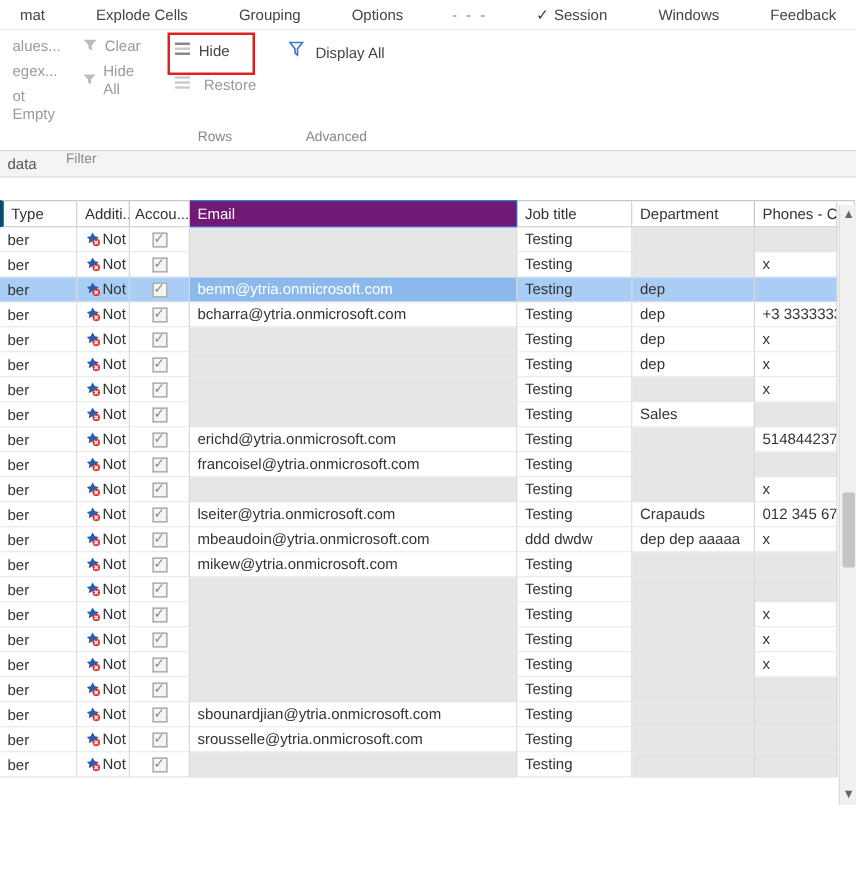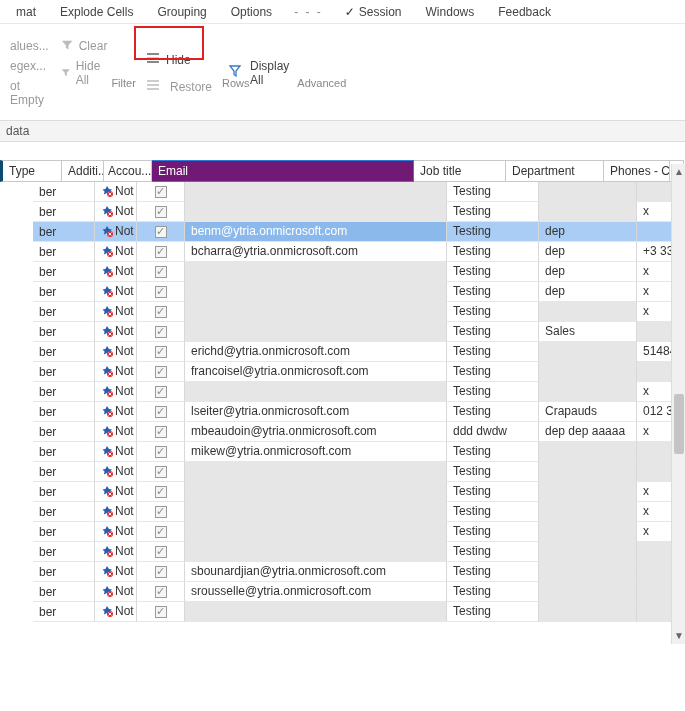--- a/index.html
+++ b/index.html
@@ -1,26 +1,26 @@
 <!DOCTYPE html>
 <html><head>
 <meta charset="utf-8">
 <style>
 * { margin: 0; padding: 0; box-sizing: border-box; font-family: "Segoe UI", Tahoma, sans-serif; font-size: 12px; }
 html, body { width: 685px; height: 711px; overflow: hidden; background: #fff; color: #333; }
 
 
-.menubar { display: flex; align-items: center; height: 24px; padding: 0 4px; gap: 0; border-bottom: 1px solid #e8e8e8; }
+.menubar { display: flex; align-items: center; height: 24px; padding: 0 4px; gap: 0; border-bottom: 1px solid #e8e8e8; justify-content: space-between; }
 .menubar .menu-item { padding: 3px 12px; color: #444; cursor: default; }
 .menubar .menu-item.checked::before { content: "✓"; margin-right: 4px; color: #333; }
 .menubar .spacer-dashes { color: #888; letter-spacing: 2px; padding: 0 10px; }
 
 
 .ribbon { display: flex; height: 96px; position: relative; }
-.ribbon-group { display: flex; align-items: center; justify-content: space-between; padding: 4px 6px 2px 6px; }
+.ribbon-group { display: flex; flex-direction: column; align-items: center; justify-content: space-between; padding: 4px 6px 2px 6px; }
 .ribbon-group .label { font-size: 11px; color: #888; padding: 3px 0 2px 0; margin-top: 18px; }
 .filter-btns { display: flex; flex-direction: column; gap: 2px; align-items: flex-start; }
 .filter-left { display: flex; flex-direction: column; gap: 2px; margin-right: 4px; }
 .filter-wrap { display: flex; }
 .small-btn { display: flex; align-items: center; gap: 4px; padding: 2px 4px; color: #9a9a9a; cursor: default; }
 .small-btn .ico { width: 14px; height: 14px; display: inline-flex; align-items: center; justify-content: center; }
 .rows-col { display: flex; flex-direction: column; gap: 2px; }
 .rows-btn { display: flex; align-items: center; gap: 6px; padding: 4px 10px; color: #444; }
 .rows-btn.disabled { color: #9a9a9a; gap: 10px; }
 .hide-box { border: 2px solid #e02020; position: absolute; left: 134px; top: 2px; width: 70px; height: 34px; pointer-events: none; }
@@ -31,21 +31,21 @@
 .databar { height: 22px; background: #f4f4f4; border-top: 1px solid #dcdcdc; border-bottom: 1px solid #dcdcdc; padding-left: 6px; line-height: 21px; color: #555; }
 
 
 .grid-h { display: flex; height: 22px; margin-top: 18px; }
 .gh { border: 1px solid #c8c8c8; border-left: none; background: #fff; padding: 3px 6px; color: #333; overflow: hidden; white-space: nowrap; position: relative; }
 .gh:first-child { border-left: 3px solid #0c4a6e; }
 .gh.selected { background: #701a75; color: #fff; border-color: #2f7bd9; }
 .gh.last-stub { width: 14px; min-width: 14px; }
 
 
-.grid-b { position: relative; margin-left: 33px; }
+.grid-b { position: relative; }
 .row { display: flex; height: 20px; }
 .cell { border-right: 1px solid #d8d8d8; border-bottom: 1px solid #e6e6e6; padding: 2px 6px; overflow: hidden; white-space: nowrap; color: #333; background: #fff; }
 .cell.shade { background: #e6e6e6; }
 .row.selected .cell { background: #a9cdf4 !important; color: #333; }
 .row.selected .cell.email-cell { color: #fff; background:#8cb9ec !important;}
 .cell.type { display: flex; align-items: center; gap: 3px; }
 .cell.chk { display: flex; align-items: center; justify-content: center; }
 .cell.chk .box { width: 12px; height: 12px; border: 1px solid #9a9a9a; background: #f5f5f5; display: flex; align-items: center; justify-content: center; color: #8a8a8a; font-size: 11px; line-height: 1; }
 .notl { display: flex; align-items: center; gap: 2px; }
 .notl .ic { width: 12px; height: 12px; position: relative; }

